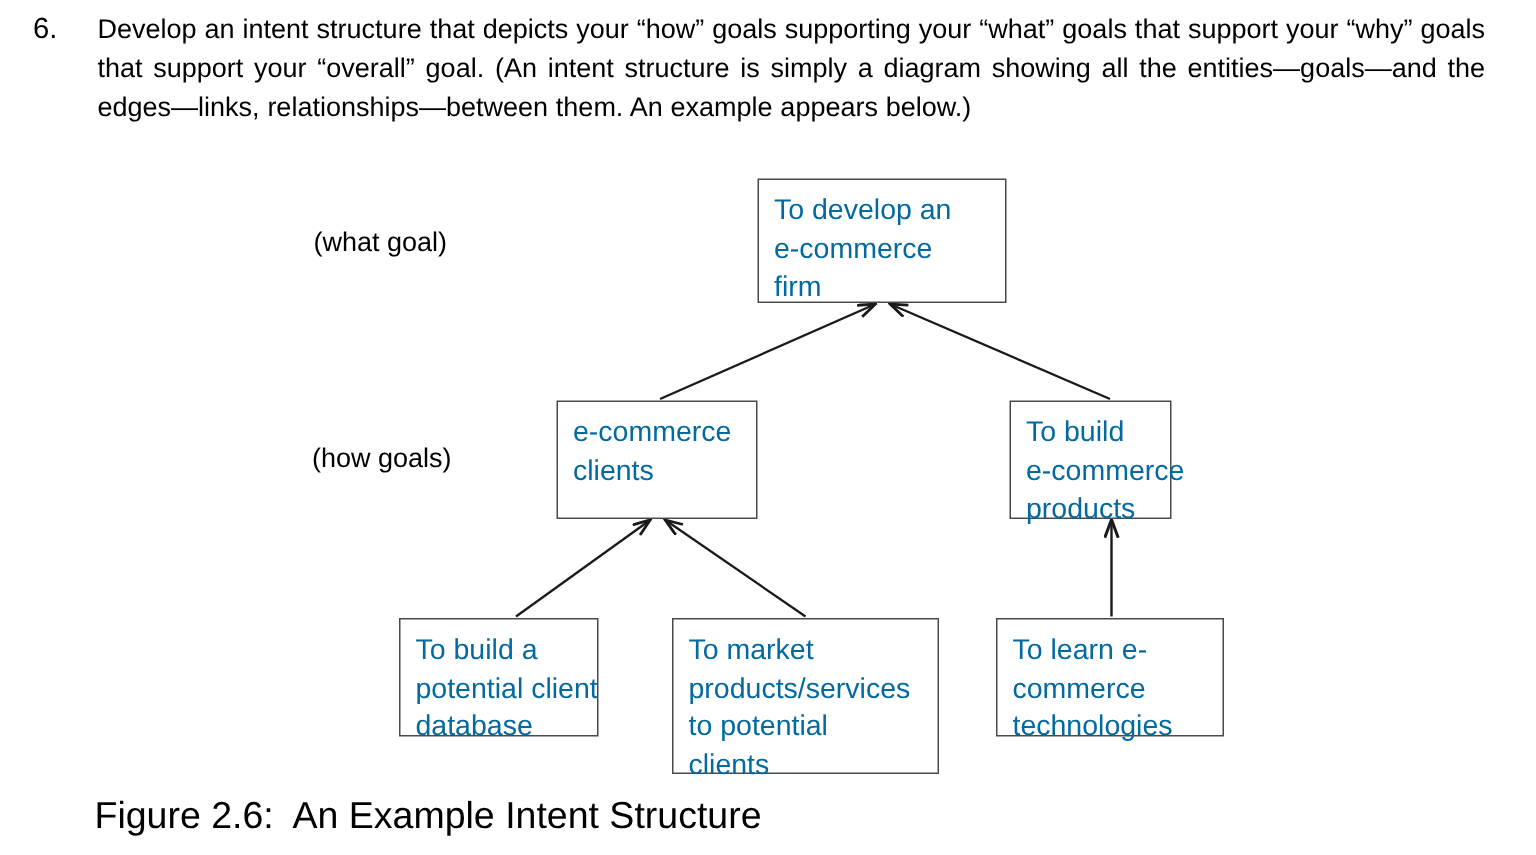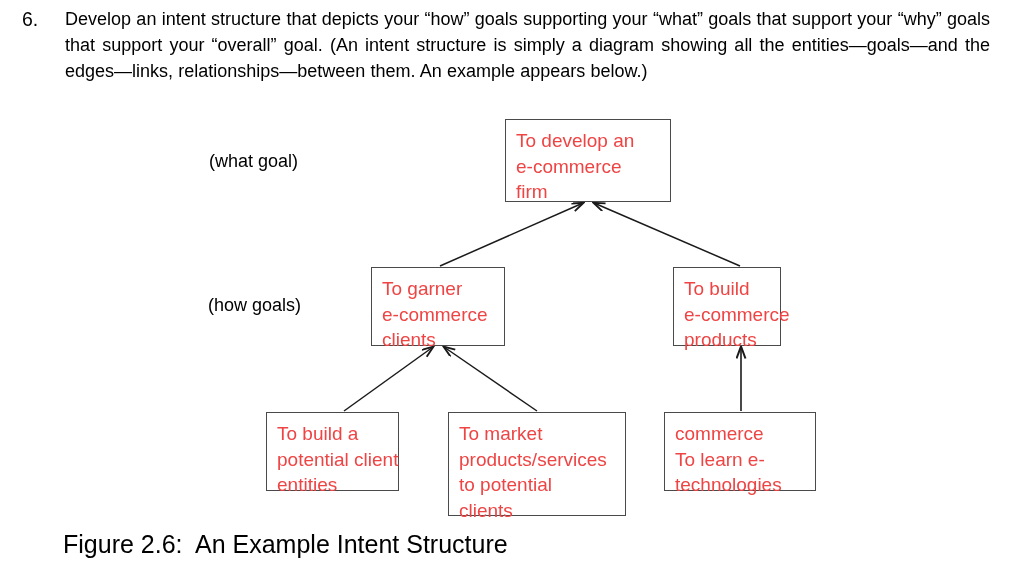--- a/index.html
+++ b/index.html
@@ -59,21 +59,21 @@
     pointer-events: none;
   }
   .node-box {
     position: absolute;
     box-sizing: border-box;
     border: 1.6px solid #4a4a4a;
     background: #ffffff;
     font-size: 19px;
     line-height: 25.5px;
     padding: 8px 0 4px 10px;
-    color: #ef4444;
+    color: #0369a1;
   }
   .node-box .node-line {
     display: block;
     white-space: pre;
   }
 
   
   #node-overall  { left: 505px; top: 119px; width: 166px; height: 83px; }
   #node-garner   { left: 371px; top: 267px; width: 134px; height: 79px; }
   #node-products { left: 673px; top: 267px; width: 108px; height: 79px; }
@@ -132,45 +132,44 @@
   <div class="level-label" id="label-what">(what goal)</div>
   <div class="level-label" id="label-how">(how goals)</div>
 
   <div class="node-box" id="node-overall">
     <span class="node-line">To develop an</span>
     <span class="node-line">e-commerce</span>
     <span class="node-line">firm</span>
   </div>
 
   <div class="node-box" id="node-garner">
-    <span class="node-line">To garner</span>
     <span class="node-line">e-commerce</span>
     <span class="node-line">clients</span>
   </div>
 
   <div class="node-box" id="node-products">
     <span class="node-line">To build</span>
     <span class="node-line">e-commerce</span>
     <span class="node-line">products</span>
   </div>
 
   <div class="node-box" id="node-database">
     <span class="node-line">To build a</span>
     <span class="node-line">potential client</span>
-    <span class="node-line">entities</span>
+    <span class="node-line">database</span>
   </div>
 
   <div class="node-box" id="node-market">
     <span class="node-line">To market</span>
     <span class="node-line">products/services</span>
     <span class="node-line">to potential</span>
     <span class="node-line">clients</span>
   </div>
 
   <div class="node-box" id="node-learn">
+    <span class="node-line">To learn e-</span>
     <span class="node-line">commerce</span>
-    <span class="node-line">To learn e-</span>
     <span class="node-line">technologies</span>
   </div>
 
 </div>
 
 <div id="figure-caption">Figure 2.6:  An Example Intent Structure</div>
 
 </body></html>

